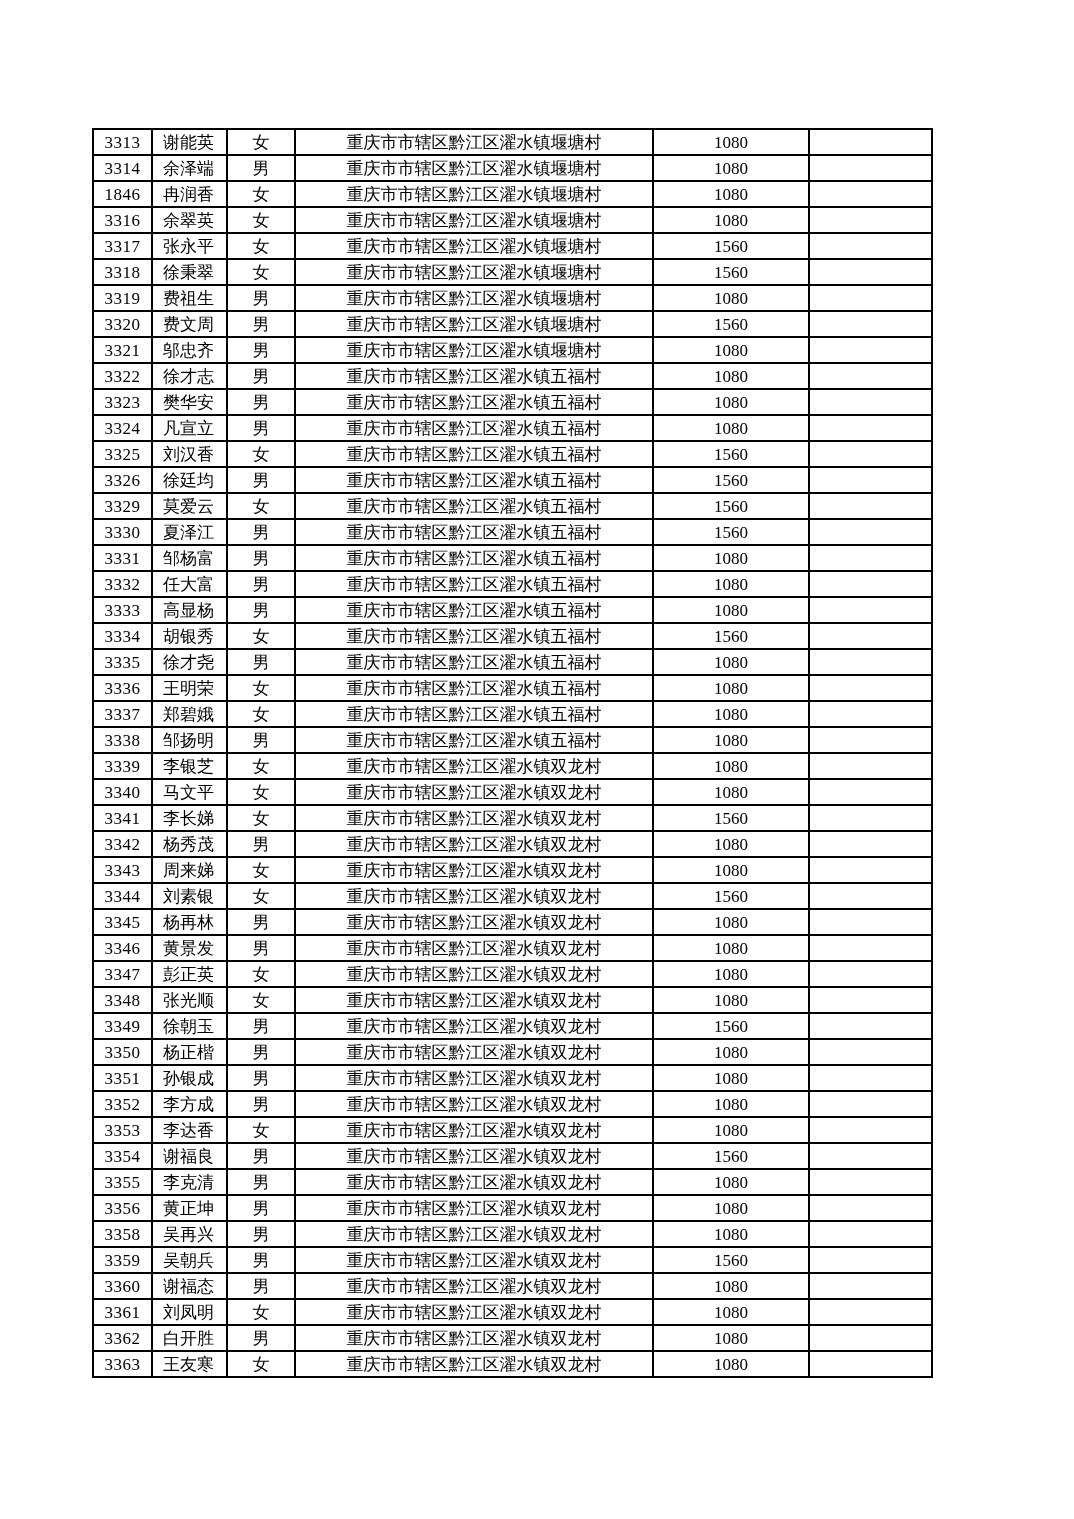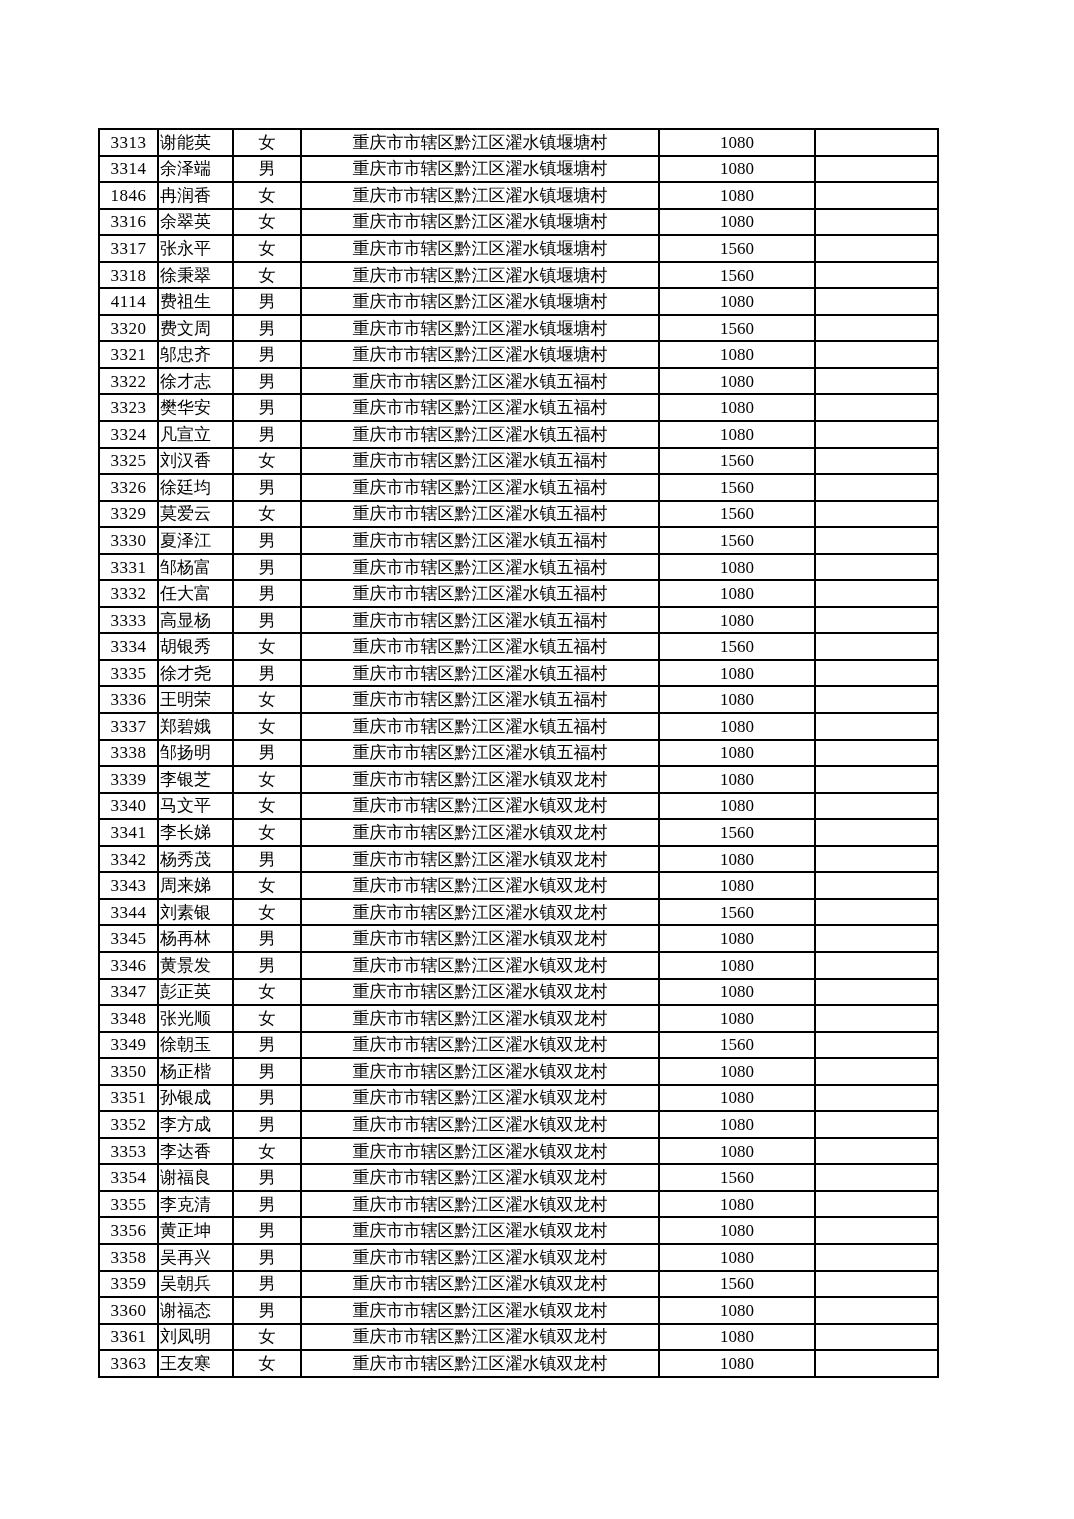--- a/index.html
+++ b/index.html
@@ -10,41 +10,41 @@
   .page {
     position: relative;
     width: 1074px;
     height: 1519px;
     background: #ffffff;
     font-family: "Liberation Serif", "DejaVu Serif", serif;
     color: #000000;
   }
   table.roster {
     position: absolute;
-    left: 98px;
+    left: 92px;
     top: 128px;
     width: 839px;
     height: 1250px;
     border-collapse: collapse;
     table-layout: fixed;
   }
   table.roster td {
     border: 2px solid #000000;
     padding: 0;
     font-size: 17px;
     line-height: 1;
     color: #000000;
     text-align: center;
     vertical-align: middle;
     white-space: nowrap;
     overflow: hidden;
   }
   table.roster td.col-name {
     text-align: left;
-    padding-left: 1px;
+    padding-left: 10px;
   }
   table.roster td.col-id {
     letter-spacing: 0.5px;
   }
 </style>
 </head>
 <body>
 
 <div class="page">
   <table class="roster">
@@ -99,21 +99,21 @@
         </tr>
         <tr>
           <td class="col-id">3318</td>
           <td class="col-name">徐秉翠</td>
           <td class="col-gender">女</td>
           <td class="col-address">重庆市市辖区黔江区濯水镇堰塘村</td>
           <td class="col-amount">1560</td>
           <td class="col-note"></td>
         </tr>
         <tr>
-          <td class="col-id">4114</td>
+          <td class="col-id">3319</td>
           <td class="col-name">费祖生</td>
           <td class="col-gender">男</td>
           <td class="col-address">重庆市市辖区黔江区濯水镇堰塘村</td>
           <td class="col-amount">1080</td>
           <td class="col-note"></td>
         </tr>
         <tr>
           <td class="col-id">3320</td>
           <td class="col-name">费文周</td>
           <td class="col-gender">男</td>
@@ -414,20 +414,28 @@
           <td class="col-name">谢福态</td>
           <td class="col-gender">男</td>
           <td class="col-address">重庆市市辖区黔江区濯水镇双龙村</td>
           <td class="col-amount">1080</td>
           <td class="col-note"></td>
         </tr>
         <tr>
           <td class="col-id">3361</td>
           <td class="col-name">刘凤明</td>
           <td class="col-gender">女</td>
+          <td class="col-address">重庆市市辖区黔江区濯水镇双龙村</td>
+          <td class="col-amount">1080</td>
+          <td class="col-note"></td>
+        </tr>
+        <tr>
+          <td class="col-id">3362</td>
+          <td class="col-name">白开胜</td>
+          <td class="col-gender">男</td>
           <td class="col-address">重庆市市辖区黔江区濯水镇双龙村</td>
           <td class="col-amount">1080</td>
           <td class="col-note"></td>
         </tr>
         <tr>
           <td class="col-id">3363</td>
           <td class="col-name">王友寒</td>
           <td class="col-gender">女</td>
           <td class="col-address">重庆市市辖区黔江区濯水镇双龙村</td>
           <td class="col-amount">1080</td>

